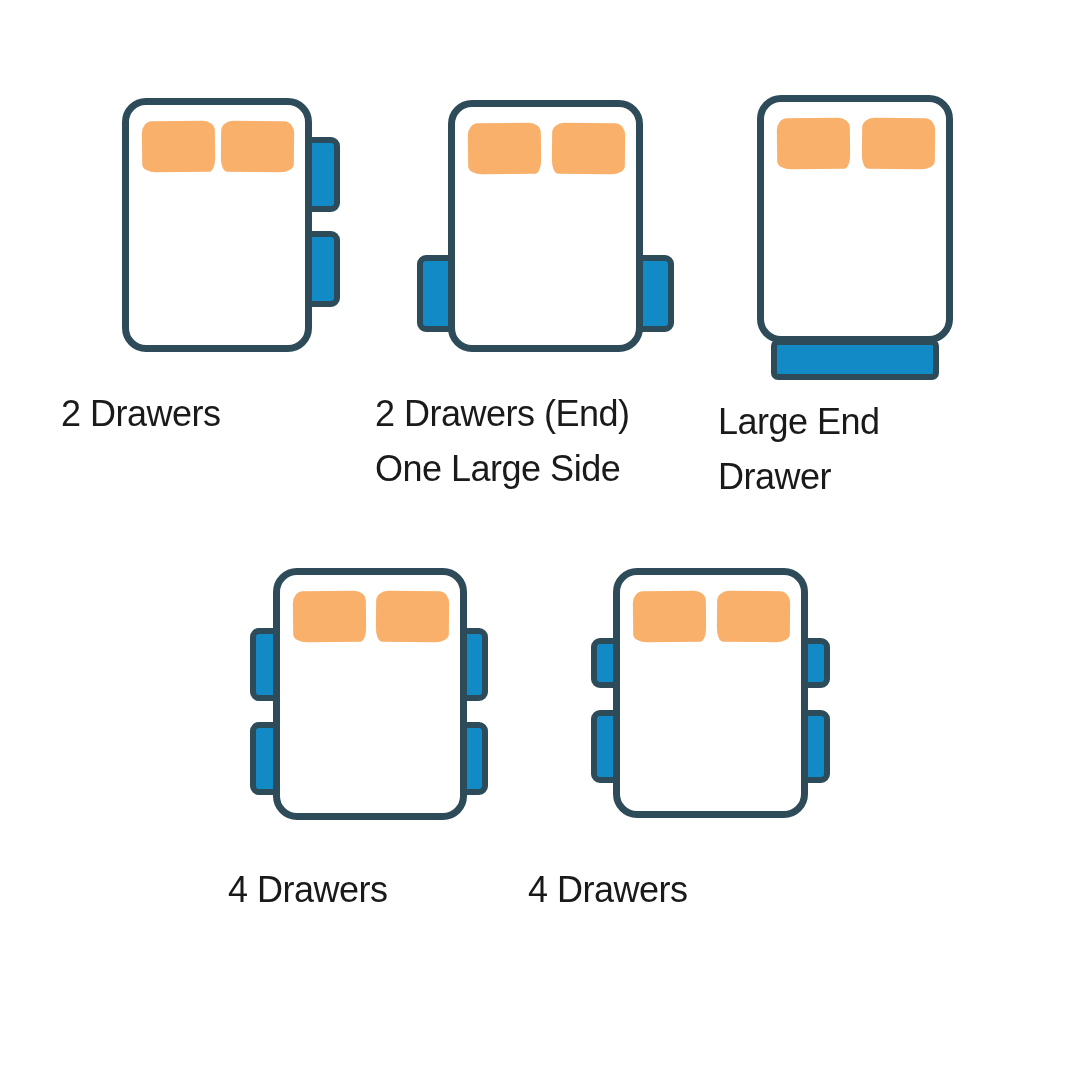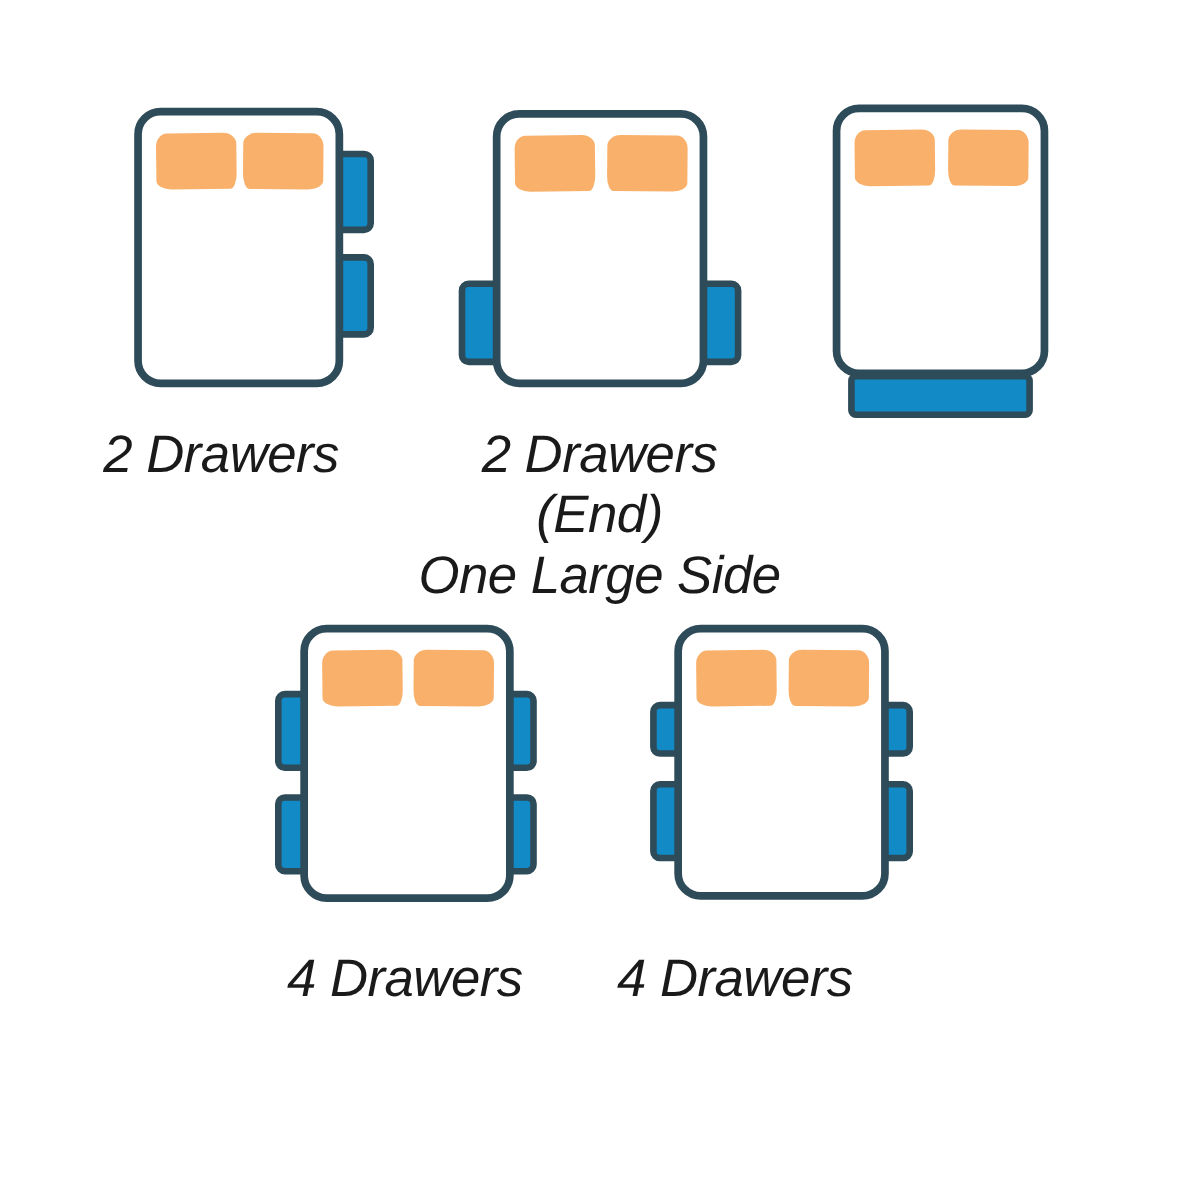--- a/index.html
+++ b/index.html
@@ -28,22 +28,22 @@
   }
   .pillow.p-left  { left:13px;  width:73px; border-radius:10px 12px 6px 14px / 12px 10px 14px 8px;  transform:rotate(-0.7deg); }
   .pillow.p-right { right:11px; width:73px; border-radius:12px 10px 14px 6px / 10px 12px 8px 14px;  transform:rotate(0.5deg); }
   .drawer {
     position:absolute; box-sizing:border-box;
     background:var(--drawer-blue); border:6px solid var(--outline);
     border-radius:9px; z-index:0;
   }
   .drawer.front { z-index:2; border-radius:7px; }
   .label {
-    position:absolute; text-align:center; color:var(--text-color);
-    font-size:48px; line-height:55px; letter-spacing:-0.5px; z-index:3;font-style:italic;
+    position:absolute; color:var(--text-color);
+    font-size:36px; line-height:55px; letter-spacing:-0.5px; z-index:3;
   }
 
   
   #fig1-bed { left:122px; top:98px; width:190px; height:254px; }
   #fig1-bed .d-r1 { right:-28px; top:39px;  width:42px; height:75px; }
   #fig1-bed .d-r2 { right:-28px; top:133px; width:42px; height:76px; }
   #label1 { left:61px; top:386px; width:280px; }
 
   
   #fig2-bed { left:448px; top:100px; width:195px; height:252px; }
@@ -105,20 +105,24 @@
 </div>
 
 <div class="figure">
   <div class="bed" id="fig3-bed">
     <div class="bed-body">
       <div class="pillow p-left"></div>
       <div class="pillow p-right"></div>
     </div>
     <div class="drawer front d-end"></div>
   </div>
+  <div class="label" id="label3">
+    <div>Large End</div>
+    <div>Drawer</div>
+  </div>
 </div>
 
 <div class="figure">
   <div class="bed" id="fig4-bed">
     <div class="drawer d-l1"></div>
     <div class="drawer d-l2"></div>
     <div class="drawer d-r1"></div>
     <div class="drawer d-r2"></div>
     <div class="bed-body">
       <div class="pillow p-left"></div>

